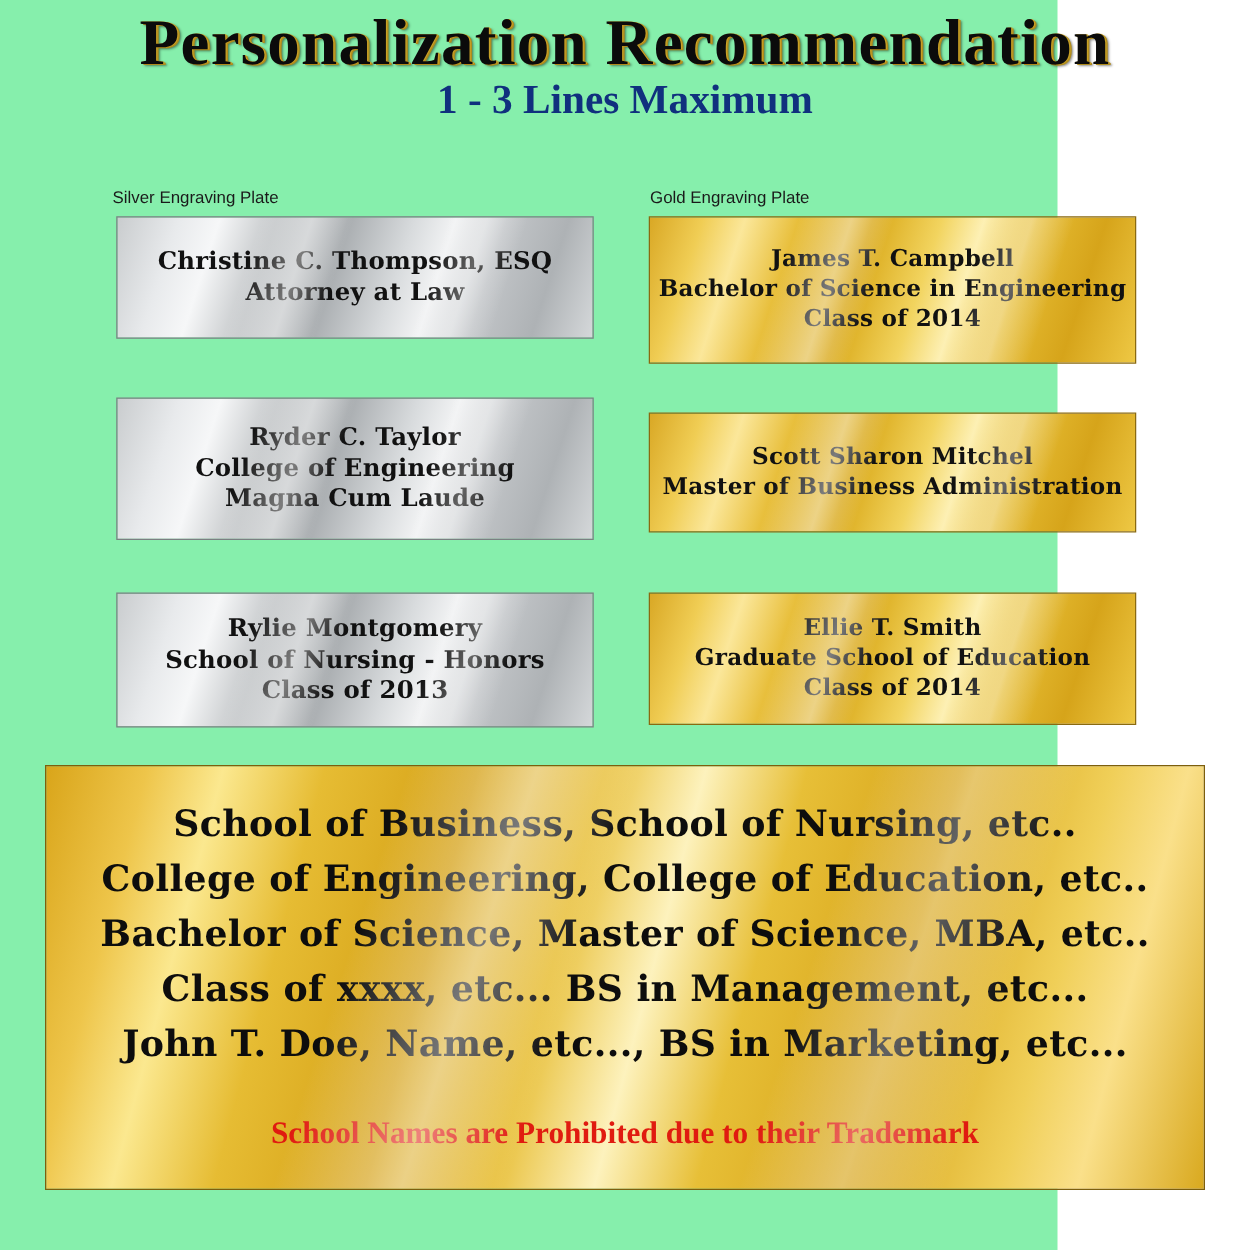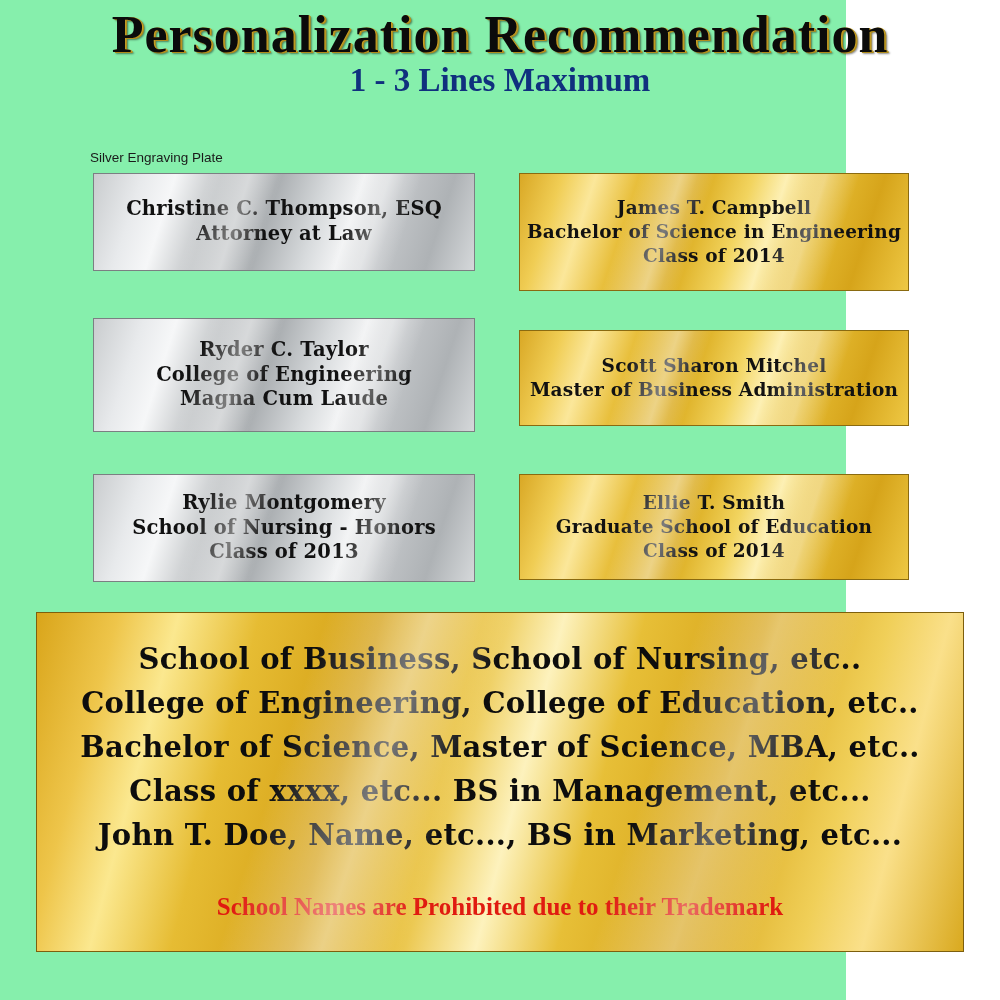--- a/index.html
+++ b/index.html
@@ -178,20 +178,21 @@
 </style>
 </head>
 <body>
 
 <div class="page">
 
   <div class="title">Personalization Recommendation</div>
   <div class="subtitle">1 - 3 Lines Maximum</div>
 
   <div class="col-head silver">Silver Engraving Plate</div>
+  <div class="col-head gold">Gold Engraving Plate</div>
 
   <div class="plate silver-plate p-silver-1">
     <div class="line">Christine C. Thompson, ESQ</div>
     <div class="line">Attorney at Law</div>
     <div class="sheen"></div>
   </div>
 
   <div class="plate silver-plate p-silver-2">
     <div class="line">Ryder C. Taylor</div>
     <div class="line">College of Engineering</div>

